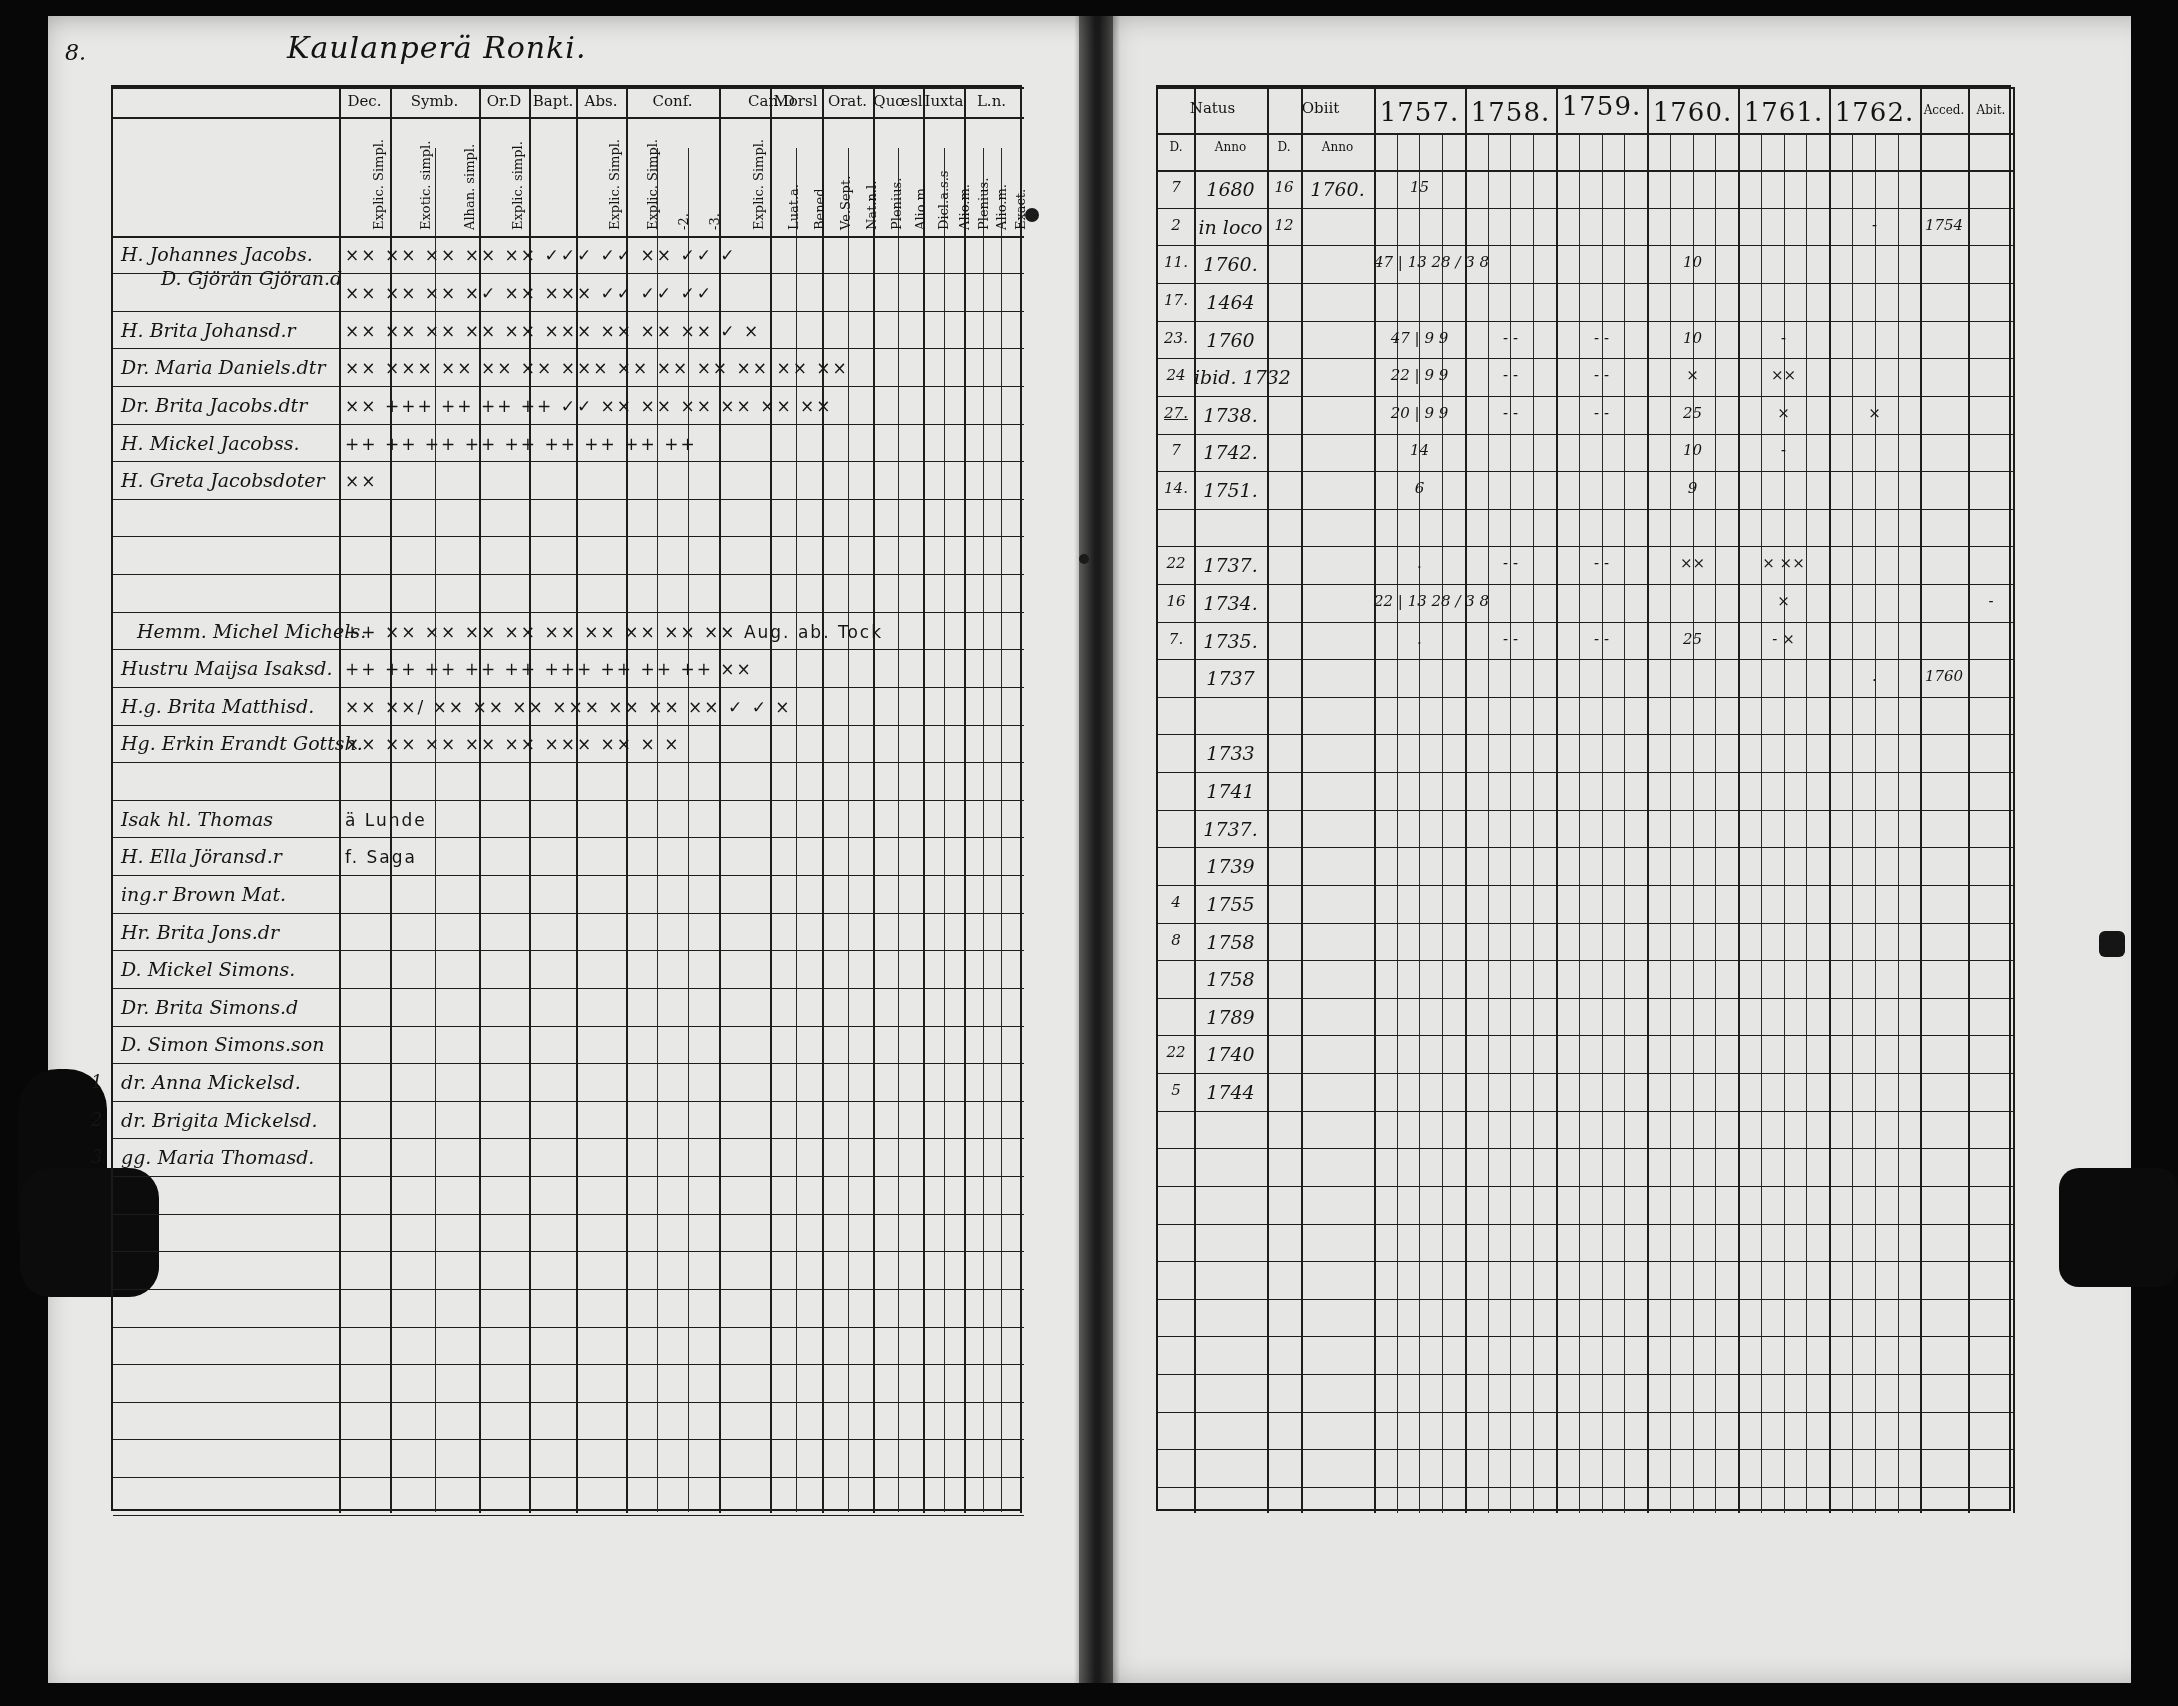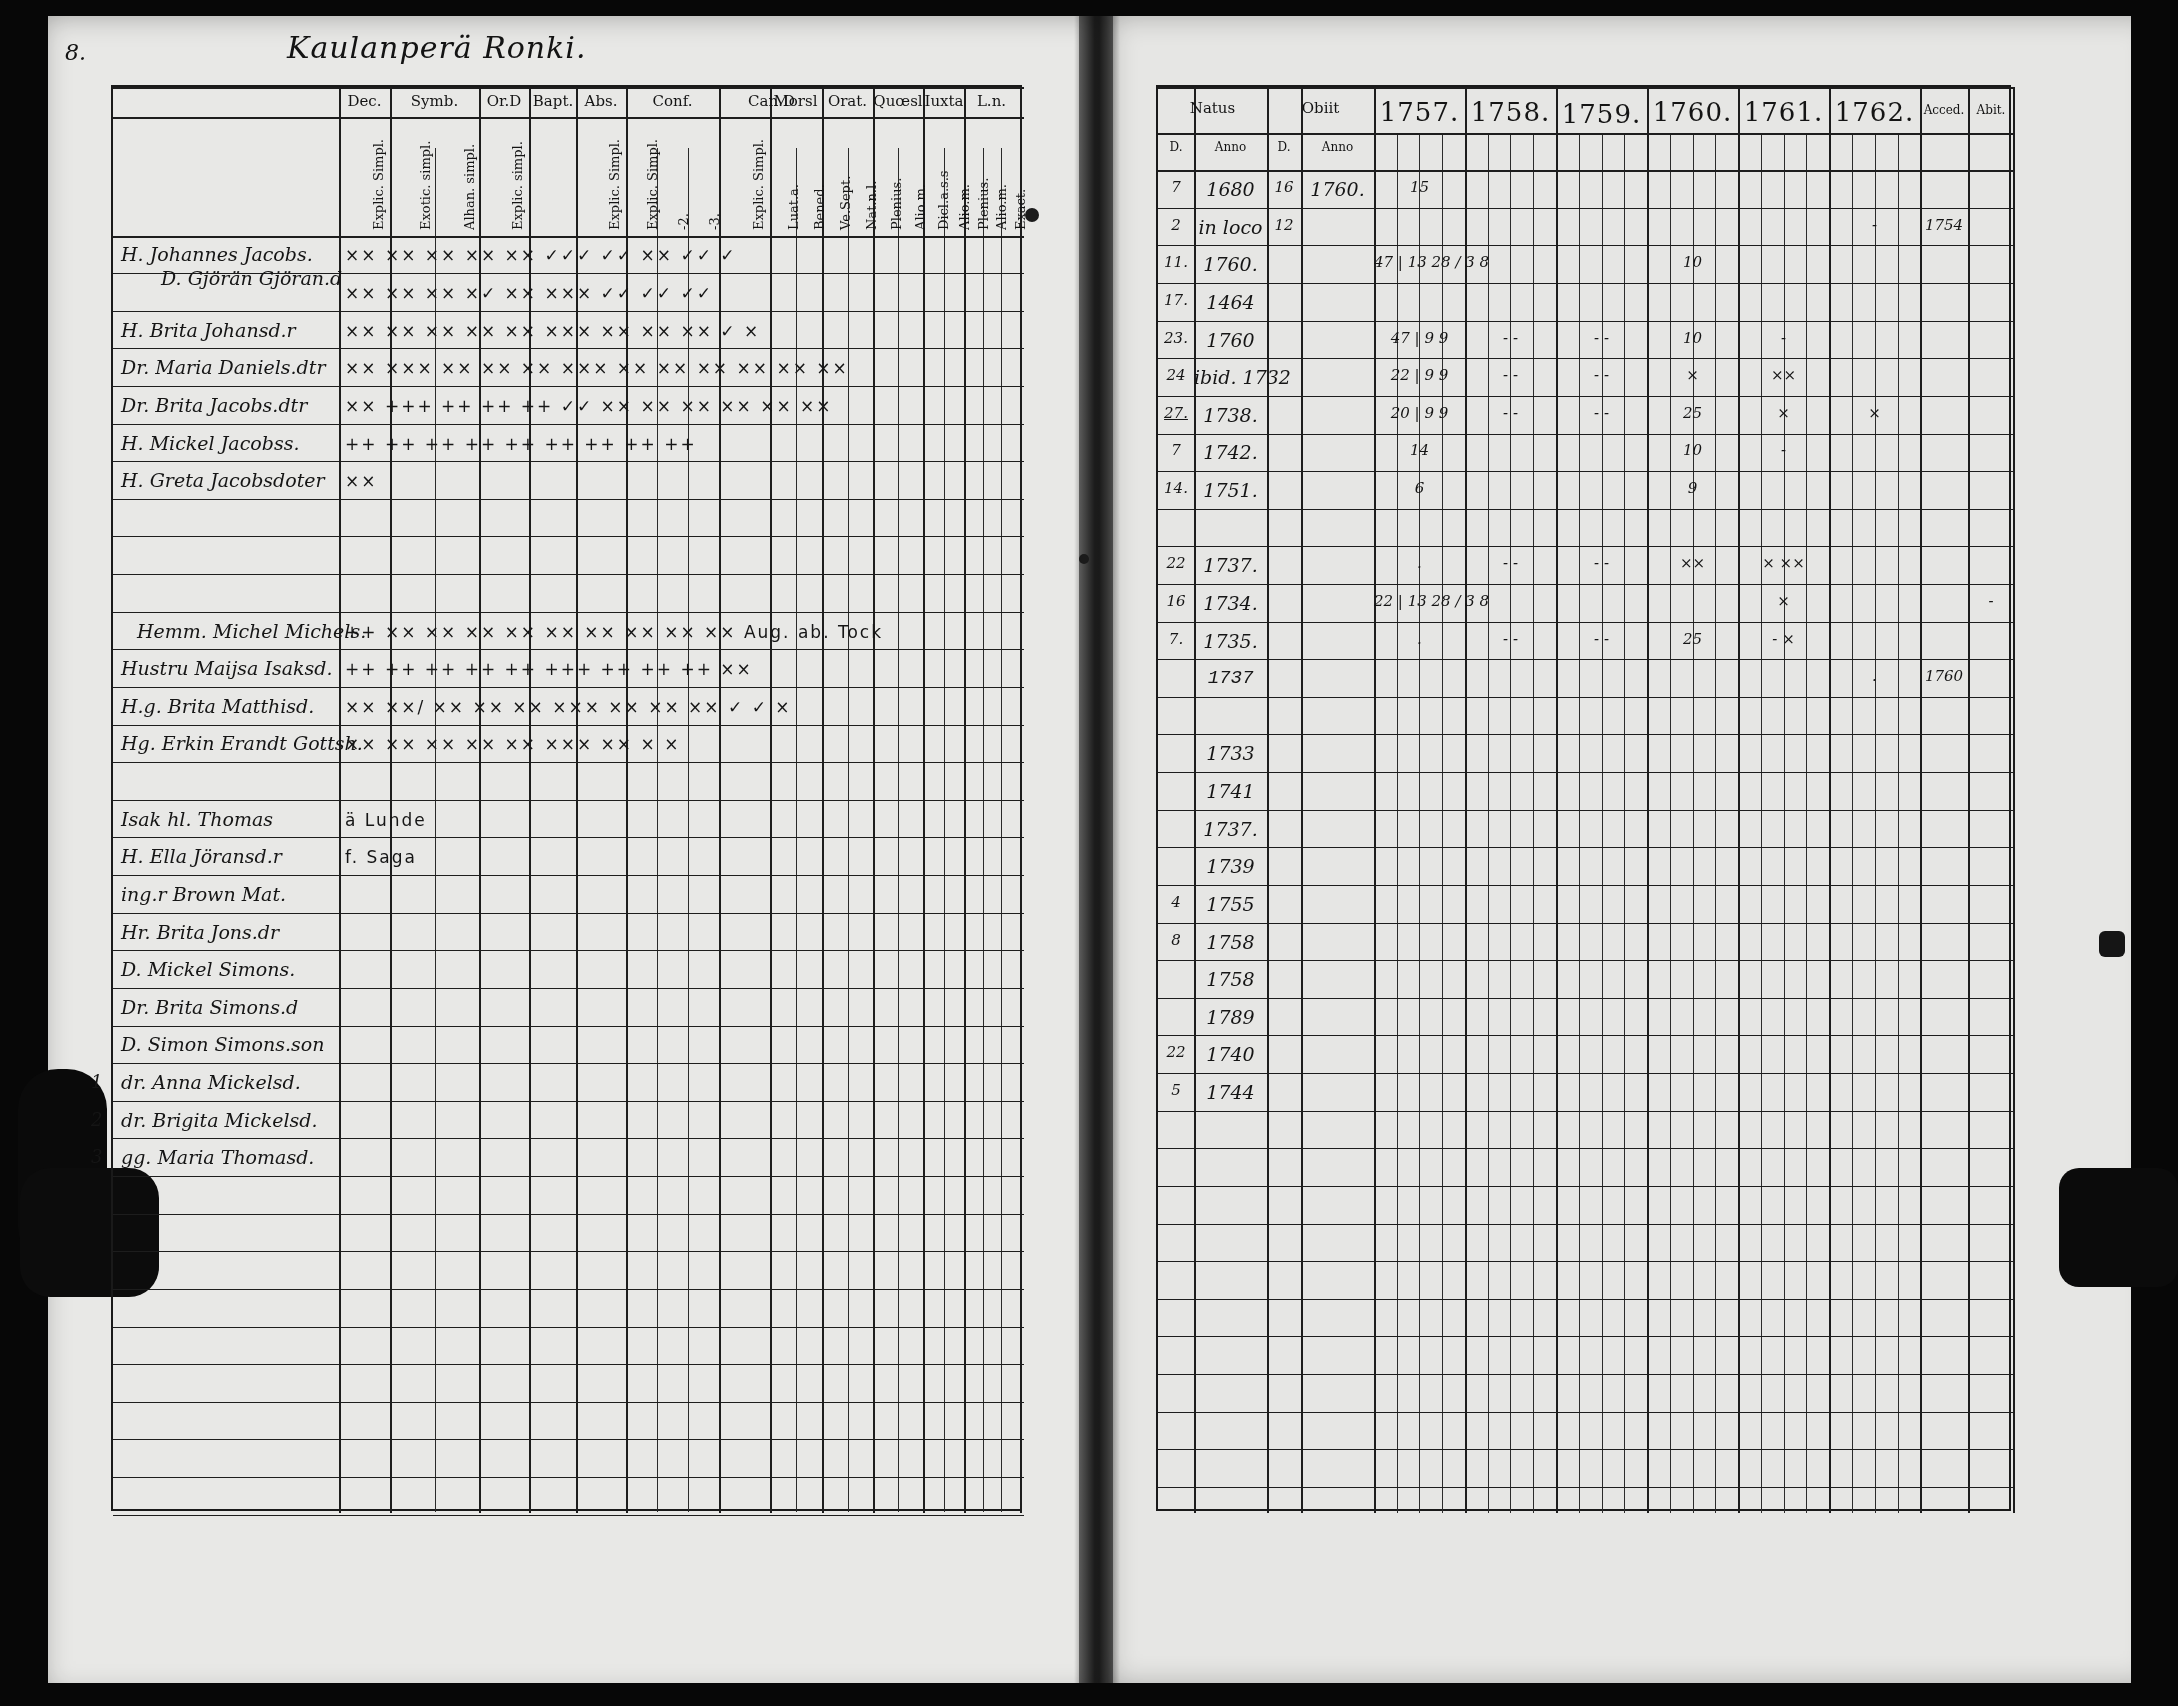--- a/index.html
+++ b/index.html
@@ -390,21 +390,21 @@
       </div>
     <div id="right-headers">
         <div class="colhdr" style="left: 0px; top: 12px; width: 109px;">Natus</div>
         <div class="colhdr" style="left: 109px; top: 12px; width: 107px;">Obiit</div>
         <div class="colhdr sm" style="left: 0px; top: 53px; width: 36px;">D.</div>
         <div class="colhdr sm" style="left: 36px; top: 53px; width: 73px;">Anno</div>
         <div class="colhdr sm" style="left: 109px; top: 53px; width: 34px;">D.</div>
         <div class="colhdr sm" style="left: 143px; top: 53px; width: 73px;">Anno</div>
         <div class="yearhdr" style="left: 216px; top: 10px; width: 91px;">1757.</div>
         <div class="yearhdr" style="left: 307px; top: 10px; width: 91px;">1758.</div>
-        <div class="yearhdr" style="left: 398px; top: 12px; width: 91px;">1759.</div>
+        <div class="yearhdr" style="left: 398px; top: 4px; width: 91px;">1759.</div>
         <div class="yearhdr" style="left: 489px; top: 10px; width: 91px;">1760.</div>
         <div class="yearhdr" style="left: 580px; top: 10px; width: 91px;">1761.</div>
         <div class="yearhdr" style="left: 671px; top: 10px; width: 91px;">1762.</div>
         <div class="colhdr sm" style="left: 762px; top: 16px; width: 48px;">Acced.</div>
         <div class="colhdr sm" style="left: 810px; top: 16px; width: 46px;">Abit.</div>
       </div>
     <div id="right-body">
         <div class="num sm" style="left: 0px; top: 91px; width: 36px; text-align: center;">7</div>
         <div class="num" style="left: 36px; top: 91px; width: 73px; text-align: center;">1680</div>
         <div class="num sm" style="left: 109px; top: 91px; width: 34px; text-align: center;">16</div>
@@ -464,21 +464,21 @@
         <div class="num sm" style="left: 216px; top: 505px; width: 91px; text-align: center;">22 | 13 28 / 3 8</div>
         <div class="num sm" style="left: 580px; top: 505px; width: 91px; text-align: center;">×</div>
         <div class="num sm" style="left: 810px; top: 505px; width: 46px; text-align: center;">-</div>
         <div class="num sm" style="left: 0px; top: 543px; width: 36px; text-align: center;">7.</div>
         <div class="num" style="left: 36px; top: 543px; width: 73px; text-align: center;">1735.</div>
         <div class="num sm" style="left: 216px; top: 543px; width: 91px; text-align: center;">.</div>
         <div class="num sm" style="left: 307px; top: 543px; width: 91px; text-align: center;">- -</div>
         <div class="num sm" style="left: 398px; top: 543px; width: 91px; text-align: center;">- -</div>
         <div class="num sm" style="left: 489px; top: 543px; width: 91px; text-align: center;">25</div>
         <div class="num sm" style="left: 580px; top: 543px; width: 91px; text-align: center;">-  ×</div>
-        <div class="num" style="left: 36px; top: 580px; width: 73px; text-align: center; font-family: Liberation Mono, monospace;">1737</div>
+        <div class="num" style="left: 36px; top: 580px; width: 73px; text-align: center;">1737</div>
         <div class="num sm" style="left: 671px; top: 580px; width: 91px; text-align: center;">.</div>
         <div class="num sm" style="left: 762px; top: 580px; width: 48px; text-align: center;">1760</div>
         <div class="num" style="left: 36px; top: 655px; width: 73px; text-align: center;">1733</div>
         <div class="num" style="left: 36px; top: 693px; width: 73px; text-align: center;">1741</div>
         <div class="num" style="left: 36px; top: 731px; width: 73px; text-align: center;">1737.</div>
         <div class="num" style="left: 36px; top: 768px; width: 73px; text-align: center;">1739</div>
         <div class="num sm" style="left: 0px; top: 806px; width: 36px; text-align: center;">4</div>
         <div class="num" style="left: 36px; top: 806px; width: 73px; text-align: center;">1755</div>
         <div class="num sm" style="left: 0px; top: 844px; width: 36px; text-align: center;">8</div>
         <div class="num" style="left: 36px; top: 844px; width: 73px; text-align: center;">1758</div>

